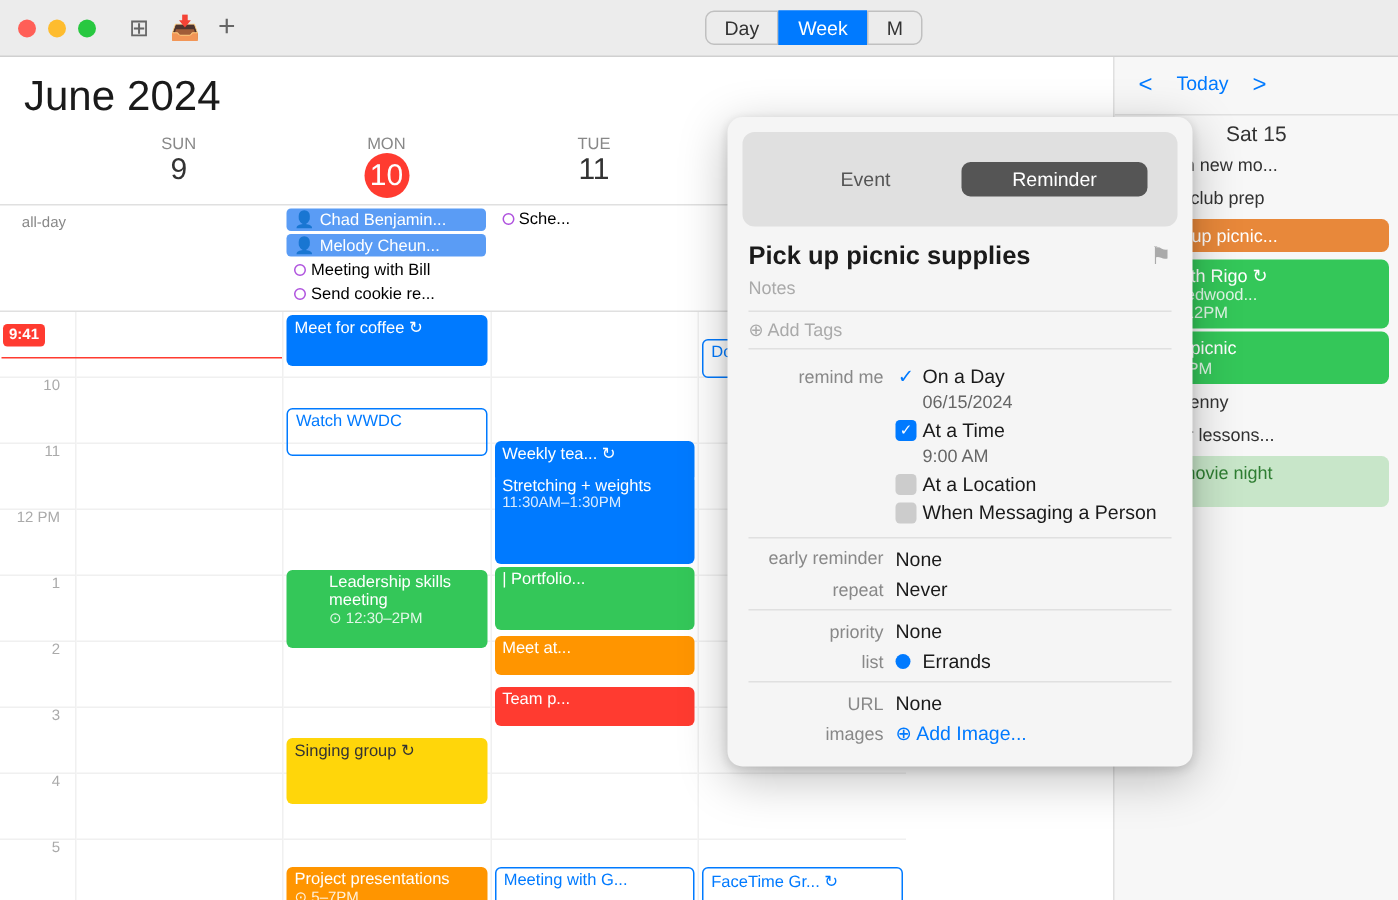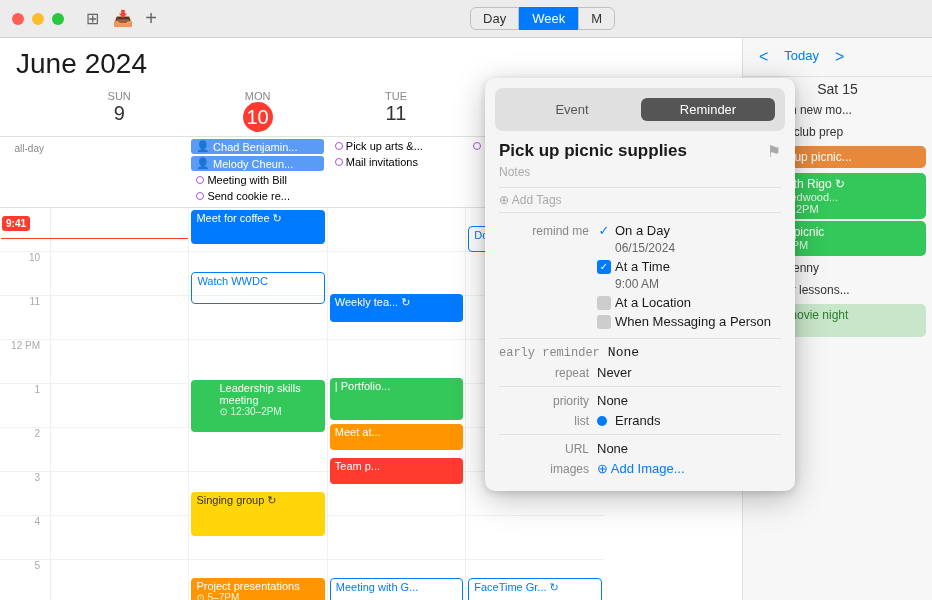--- a/index.html
+++ b/index.html
@@ -209,21 +209,21 @@
       width: 310px;
       background: #f5f5f5;
       border-radius: 10px;
       box-shadow: 0 8px 32px rgba(0,0,0,0.25), 0 2px 8px rgba(0,0,0,0.15);
       pointer-events: all;
       overflow: hidden;
     }
     .popup-tabs {
       display: flex;
       background: #e0e0e0;
-      padding: 10px;
+      padding: 20px;
       gap: 2px;
       border-radius: 8px;
       margin: 10px 10px 0;
     }
     .popup-tab {
       flex: 1; text-align: center; padding: 4px 0;
       font-size: 13px; border-radius: 6px; cursor: pointer;
     }
     .popup-tab.active { background: #555; color: white; }
     .popup-tab.inactive { color: #555; background: transparent; }
@@ -320,30 +320,20 @@
         <div class="allday-event outlined">
           <span class="dot" style="border:1.5px solid #af52de;background:transparent;"></span>
           <span>Meeting with Bill</span>
         </div>
         <div class="allday-event outlined">
           <span class="dot" style="border:1.5px solid #af52de;background:transparent;"></span>
           <span>Send cookie re...</span>
         </div>
       </div>
 
-      <div class="allday-col">
-        <div class="allday-event outlined">
-          <span class="dot" style="border:1.5px solid #af52de;background:transparent;"></span>
-          <span>Pick up arts &amp;...</span>
-        </div>
-        <div class="allday-event outlined">
-          <span class="dot" style="border:1.5px solid #af52de;background:transparent;"></span>
-          <span>Mail invitations</span>
-        </div>
-      </div>
 
       <div class="allday-col">
         <div class="allday-event outlined">
           <span class="dot" style="border:1.5px solid #af52de;background:transparent;"></span>
           <span>Sche...</span>
         </div>
       </div>
 
       <div class="allday-col"></div>
     </div>
@@ -437,20 +427,24 @@
         <div style="height:44px;border-bottom:1px solid #f0f0f0;"></div>
         <div style="height:44px;border-bottom:1px solid #f0f0f0;"></div>
         <div style="height:44px;border-bottom:1px solid #f0f0f0;"></div>
         <div style="height:44px;border-bottom:1px solid #f0f0f0;"></div>
         <div style="height:44px;border-bottom:1px solid #f0f0f0;"></div>
 
         <div class="cal-event blue" style="top:86px;height:28px;left:2px;right:2px;">
           <span class="event-title">Weekly tea... ↻</span>
         </div>
 
+        <div class="cal-event blue" style="top:108px;height:60px;left:2px;right:2px;">
+          <div class="event-title">Stretching + weights</div>
+          <div class="event-time">11:30AM–1:30PM</div>
+        </div>
 
         <div class="cal-event green" style="top:170px;height:42px;left:2px;right:2px;">
           <span class="event-title">| Portfolio...</span>
         </div>
 
         <div class="cal-event orange" style="top:216px;height:26px;left:2px;right:2px;">
           <span class="event-title">Meet at...</span>
         </div>
 
         <div class="cal-event red" style="top:250px;height:26px;left:2px;right:2px;">
@@ -585,21 +579,21 @@
 
           <div class="popup-row" style="margin-top:4px;">
             <div class="popup-check unchecked"></div>
             <span class="popup-row-text">When Messaging a Person</span>
           </div>
         </div>
       </div>
 
       <hr class="popup-divider">
 
-      <div style="display:flex;align-items:center;gap:8px;margin-bottom:5px;font-family:Liberation Mono, monospace;">
+      <div style="display:flex;align-items:flex-start;gap:8px;margin-bottom:5px;">
         <span class="field-label">early reminder</span>
         <span class="field-value">None</span>
       </div>
 
       <div style="display:flex;align-items:center;gap:8px;margin-bottom:5px;">
         <span class="field-label">repeat</span>
         <span class="field-value">Never</span>
       </div>
 
       <hr class="popup-divider">

